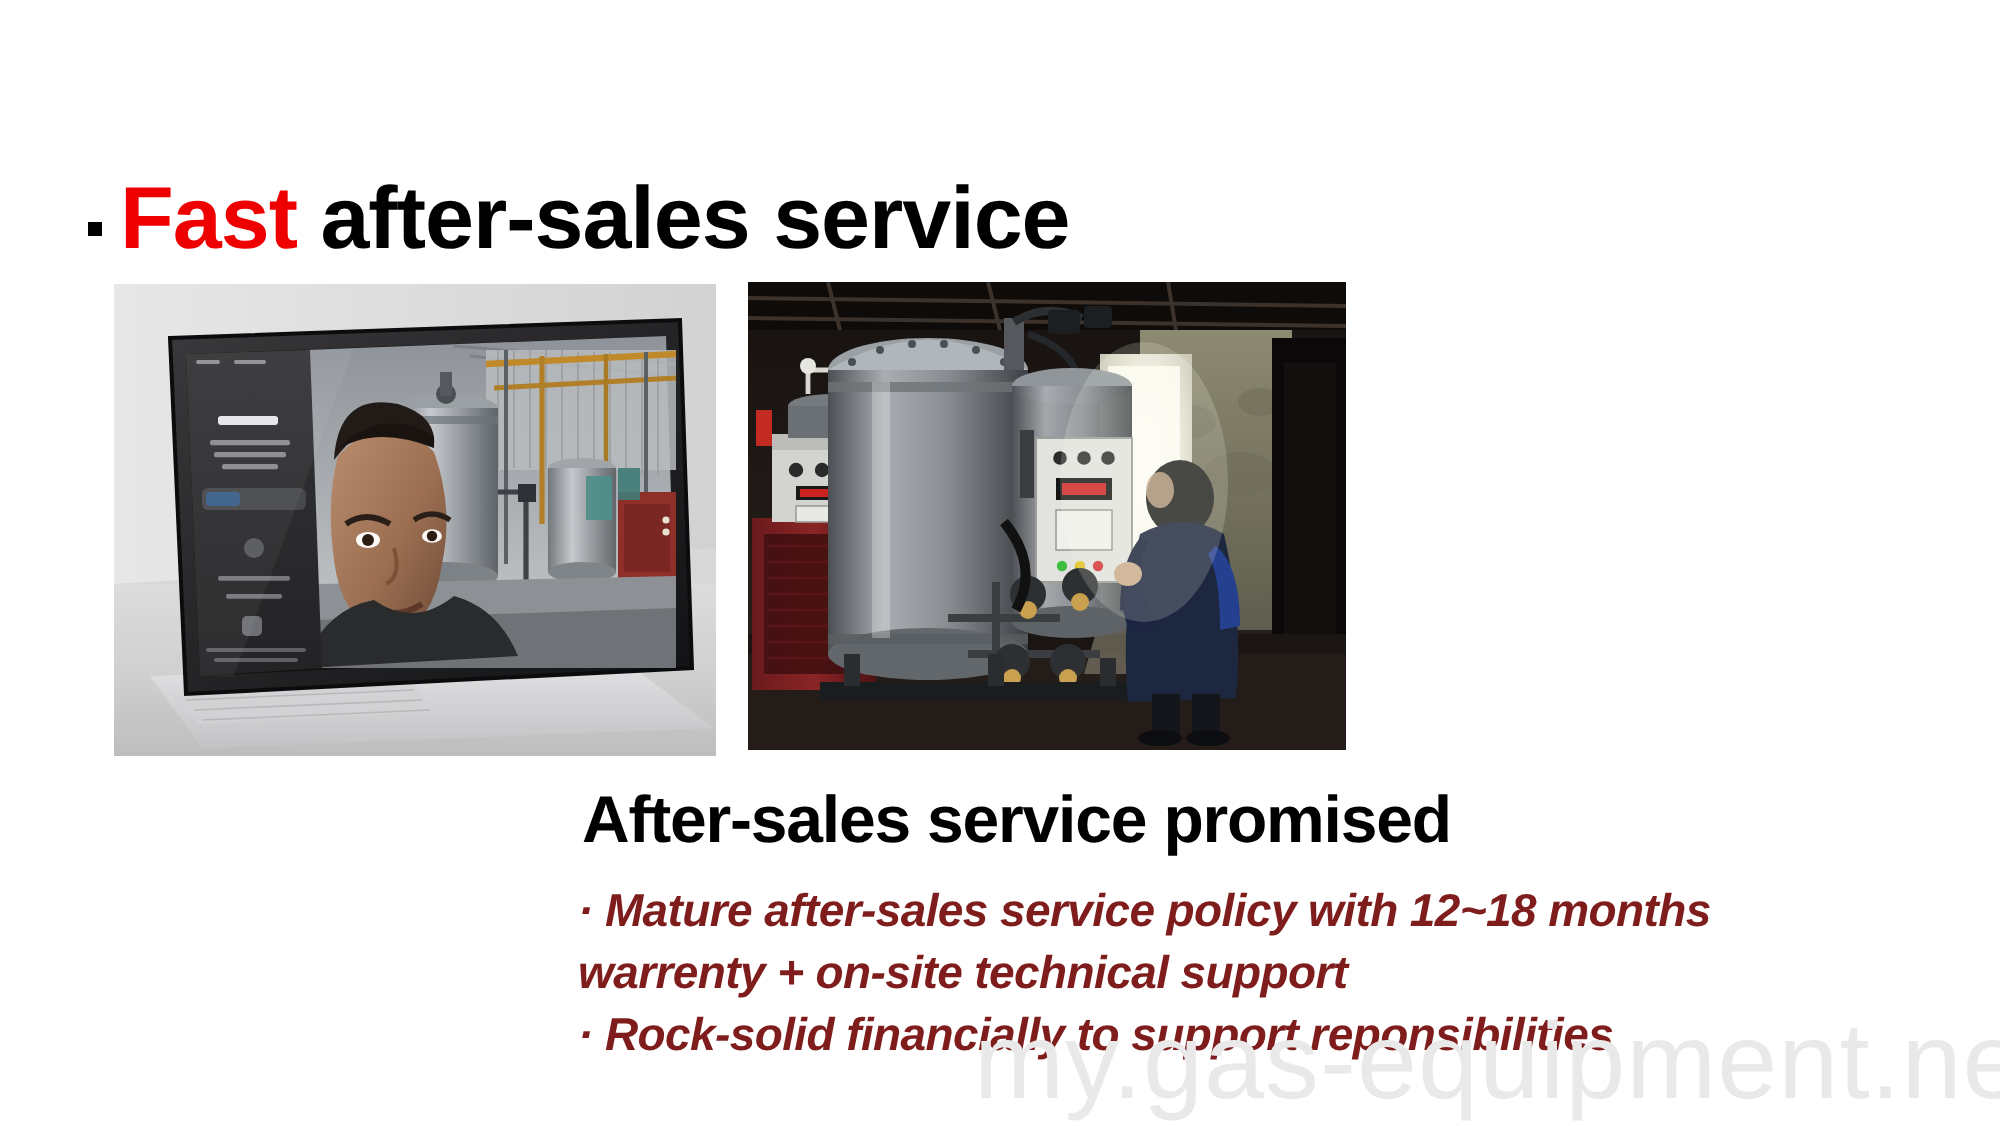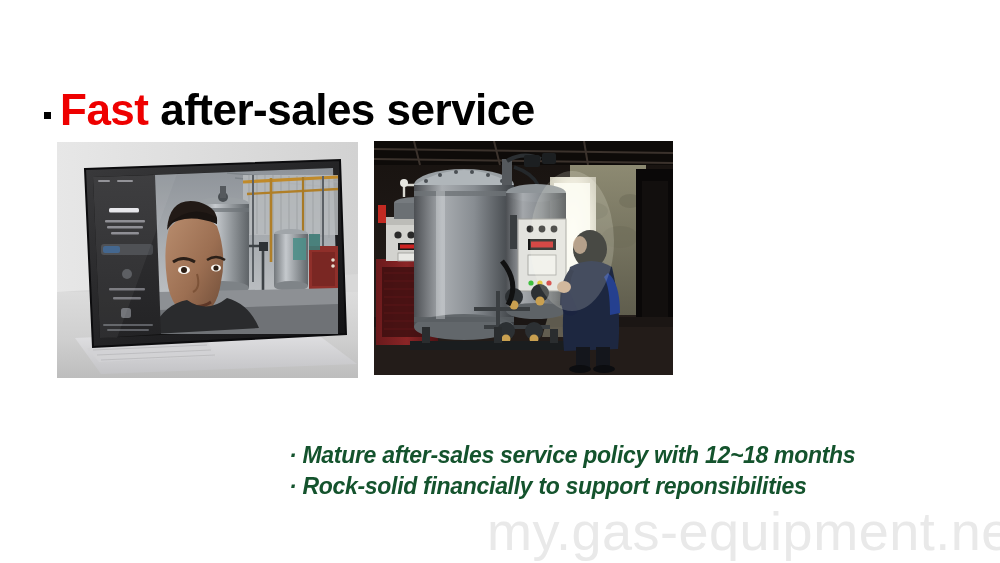--- a/index.html
+++ b/index.html
@@ -82,21 +82,21 @@
     line-height: 1.1;
   }
   .bullet-lines {
     position: absolute;
     left: 289px;
     top: 440px;
     width: 680px;
     font-size: 23px;
     font-weight: bold;
     font-style: italic;
-    color: #14532d;
+    color: #7f1d1d;
     line-height: 31px;
     letter-spacing: -0.3px;
   }
   .bullet-lines .ln { white-space: nowrap; }
 
   
   .watermark {
     position: absolute;
     left: 487px;
     top: 500px;
@@ -477,21 +477,23 @@
       <ellipse cx="206" cy="228" rx="11" ry="4" fill="#0c0d10"></ellipse>
       <ellipse cx="230" cy="228" rx="11" ry="4" fill="#0c0d10"></ellipse>
 
       <ellipse cx="198" cy="100" rx="42" ry="70" fill="#fffdf0" opacity="0.18"></ellipse>
 
       <rect x="0" y="0" width="299" height="234" fill="none"></rect>
       <path d="M0 0 L299 0 L299 234 L0 234 Z" fill="none" stroke="#000" stroke-width="0"></path>
     </svg>
   </div>
 
+  <div class="promise-heading">After-sales service promised</div>
 
   <div class="bullet-lines">
     <div class="ln">· Mature after-sales service policy with 12~18 months</div>
+    <div class="ln">warrenty + on-site technical support</div>
     <div class="ln">· Rock-solid financially to support reponsibilities</div>
   </div>
 
   <div class="watermark">my.gas-equipment.net</div>
 
 </div>
 
 </body></html>

